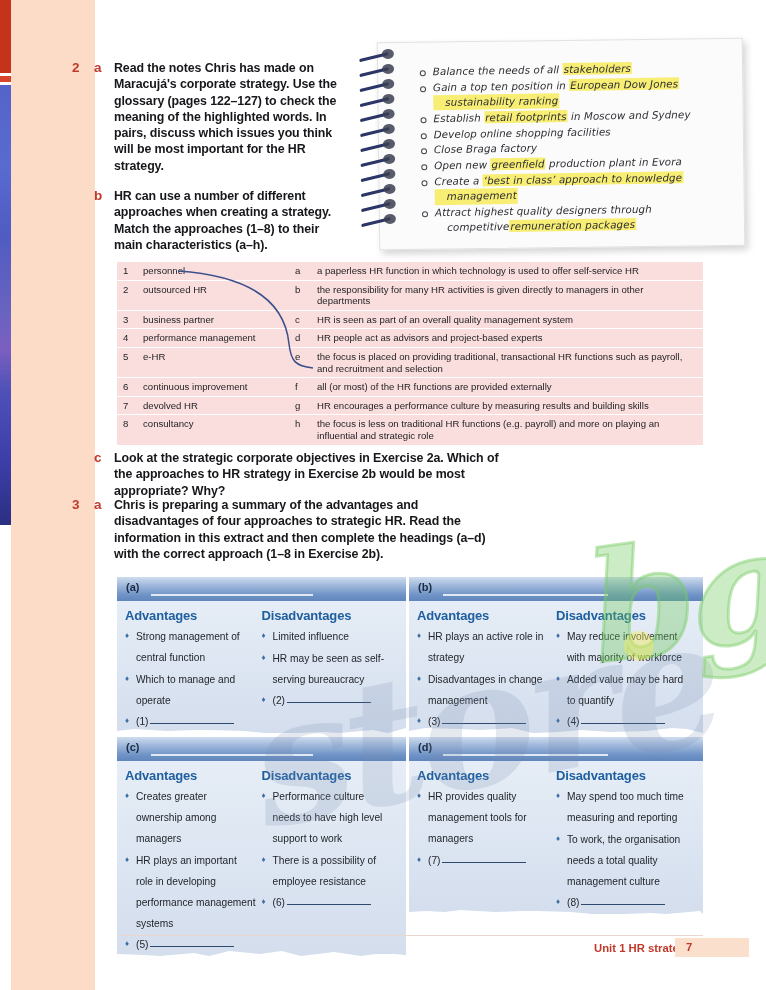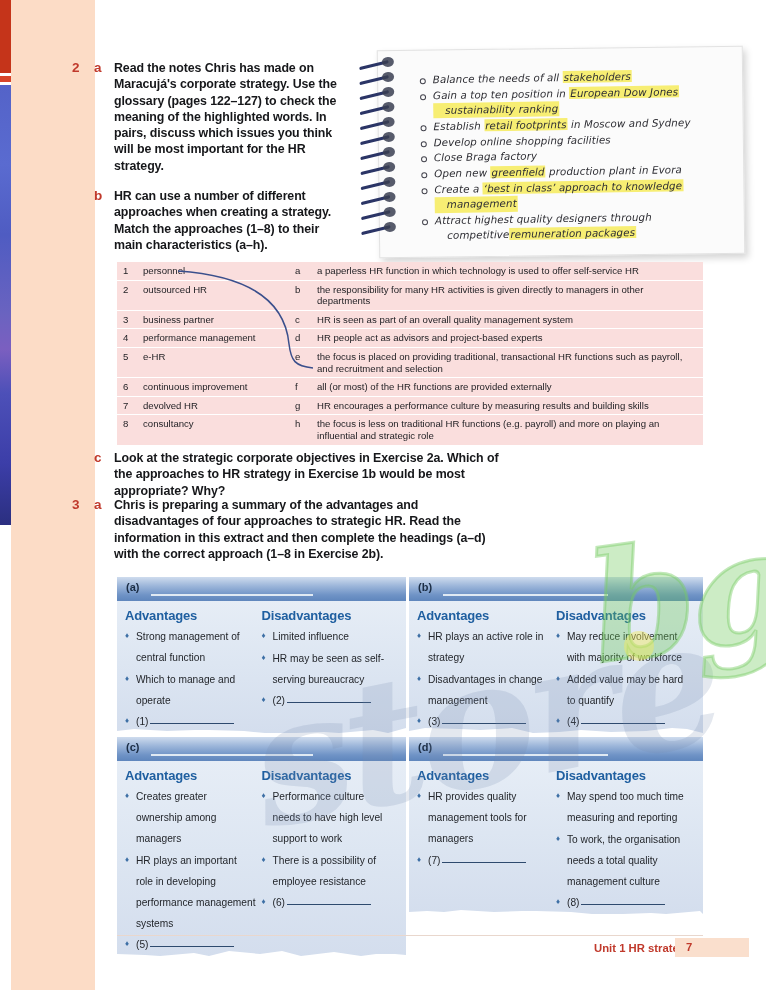--- a/index.html
+++ b/index.html
@@ -118,21 +118,21 @@
   }
 
   #ex2a { left: 72px; top: 60px; width: 270px; }
   #ex2b { left: 72px; top: 188px; width: 270px; }
   #ex2c { left: 72px; top: 450px; width: 430px; }
   #ex3a { left: 72px; top: 497px; width: 430px; }
 
   
   .notebook {
     position: absolute;
-    left: 358px; top: 44px;
+    left: 358px; top: 36px;
     width: 390px; height: 218px;
     z-index: 12;
   }
   .nb-paper {
     position: absolute;
     left: 20px; top: 4px;
     width: 366px; height: 208px;
     background: #fbfbfb;
     border: 1px solid #e2e2e2;
     box-shadow: 3px 4px 7px rgba(0,0,0,0.17);
@@ -435,21 +435,21 @@
           </tr>
         </tbody>
     </table>
     <svg class="connector" viewBox="0 0 586 180">
       <path d="M61 9 C 135 14, 168 40, 172 82 C 174 99, 178 104, 196 106" fill="none" stroke="#3a4f8c" stroke-width="1.5"></path>
     </svg>
 
     <div class="ex-row" id="ex2c">
       <div class="ex-num"></div>
       <div class="ex-letter">c</div>
-      <div class="ex-text">Look at the strategic corporate objectives in Exercise 2a. Which of the approaches to HR strategy in Exercise 1b would be most appropriate? Why?</div>
+      <div class="ex-text">Look at the strategic corporate objectives in Exercise 2a. Which of the approaches to HR strategy in Exercise 2b would be most appropriate? Why?</div>
     </div>
 
     <div class="ex-row" id="ex3a">
       <div class="ex-num">3</div>
       <div class="ex-letter">a</div>
       <div class="ex-text">Chris is preparing a summary of the advantages and disadvantages of four approaches to strategic HR. Read the information in this extract and then complete the headings (a–d) with the correct approach (1–8 in Exercise 2b).</div>
     </div>
 
     <div class="box" id="boxA">
         <div class="box-head">

